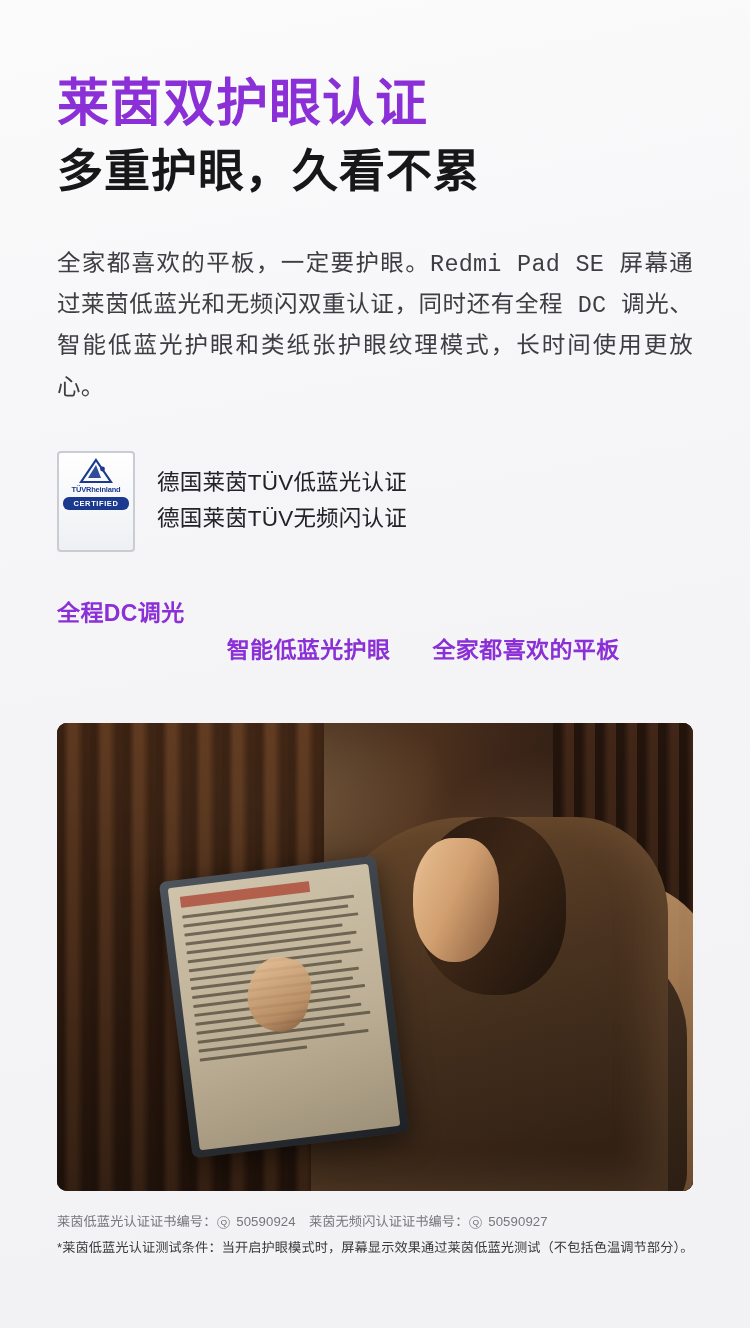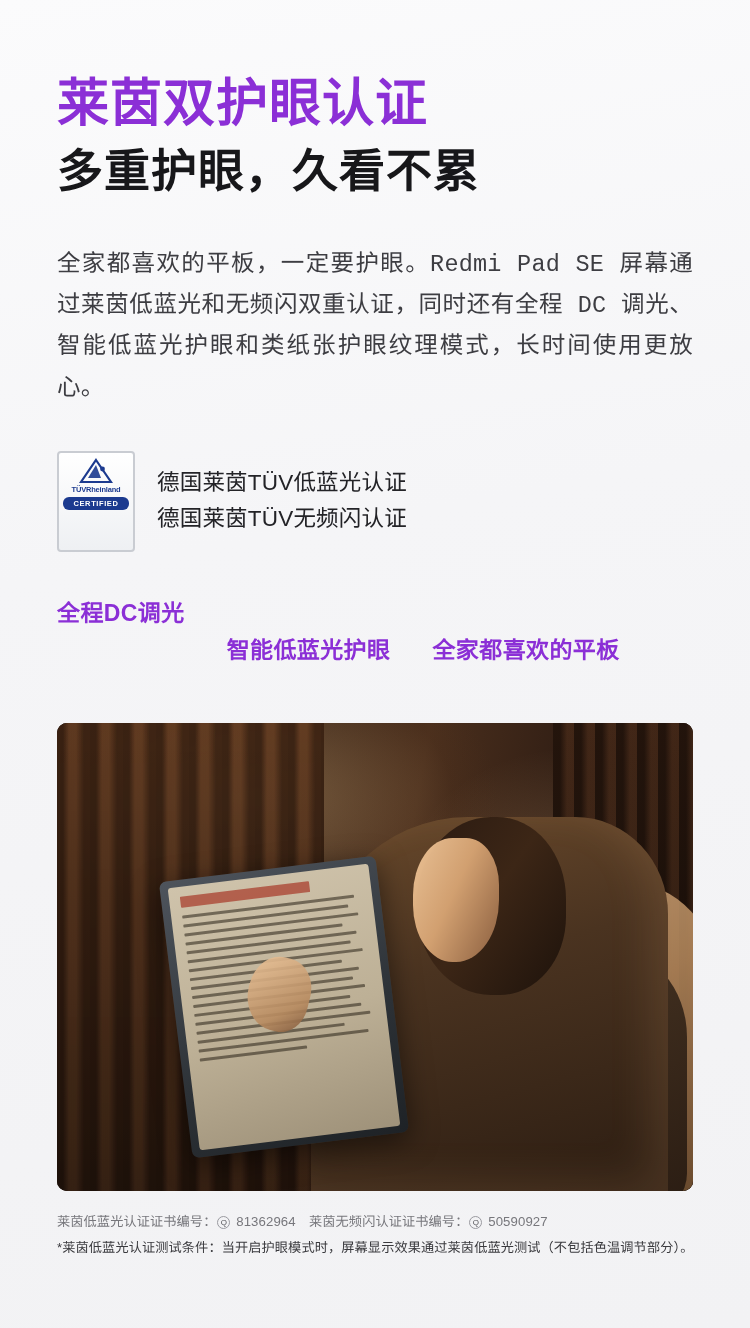--- a/index.html
+++ b/index.html
@@ -365,18 +365,18 @@
       </div>
 
       <div class="hero-hand"></div>
       <div class="hero-hand2"></div>
     </div>
 
   </div>
 
   <div class="footnotes">
     <div class="footnote dim">
-      <span>莱茵低蓝光认证证书编号：</span><span class="fn-q">Q</span><span> 81362964</span><span>　莱茵无频闪认证证书编号：</span><span class="fn-q">Q</span><span> 50590927</span>
+      <span>莱茵低蓝光认证证书编号：</span><span class="fn-q">Q</span><span> 50590924</span><span>　莱茵无频闪认证证书编号：</span><span class="fn-q">Q</span><span> 50590927</span>
     </div>
     <div class="footnote">*莱茵低蓝光认证测试条件：当开启护眼模式时，屏幕显示效果通过莱茵低蓝光测试（不包括色温调节部分）。</div>
   </div>
 
 </div>
 
 </body></html>

